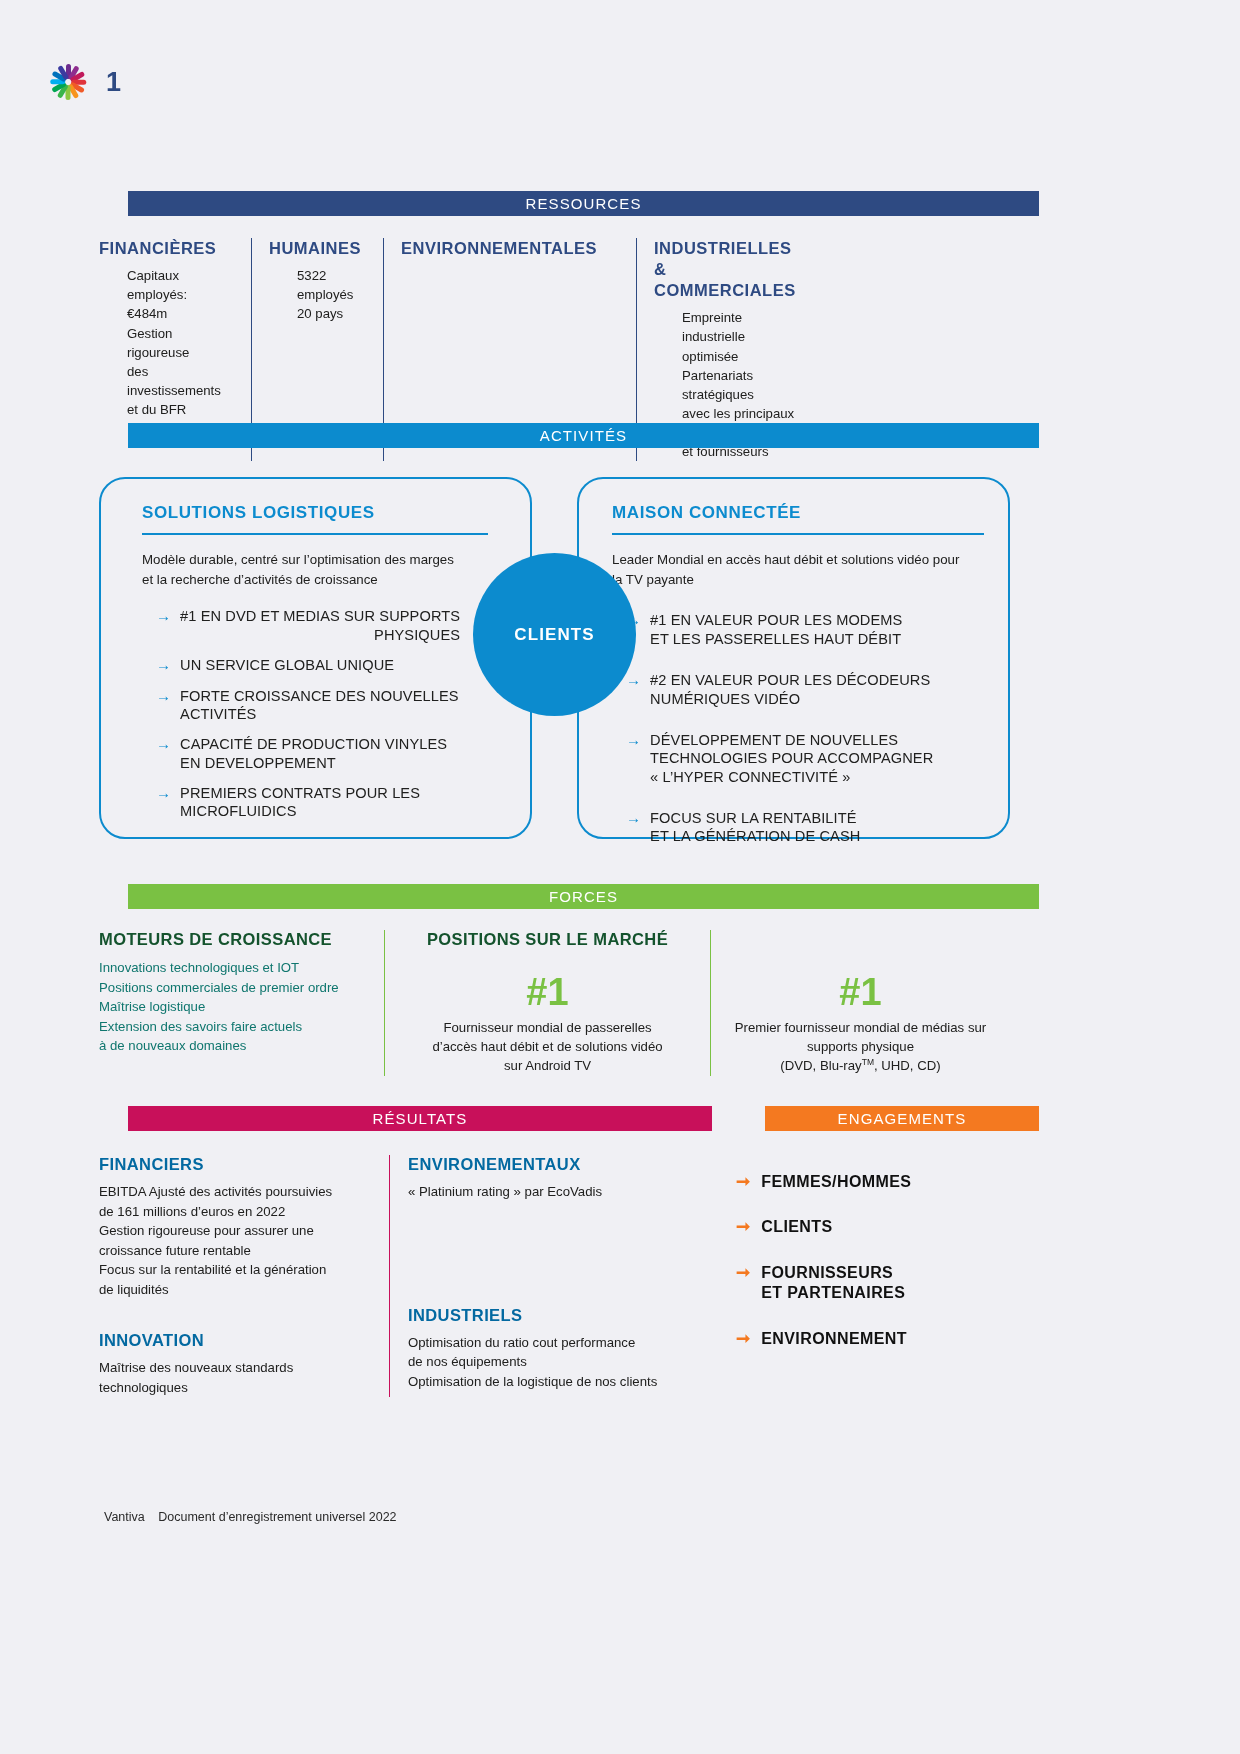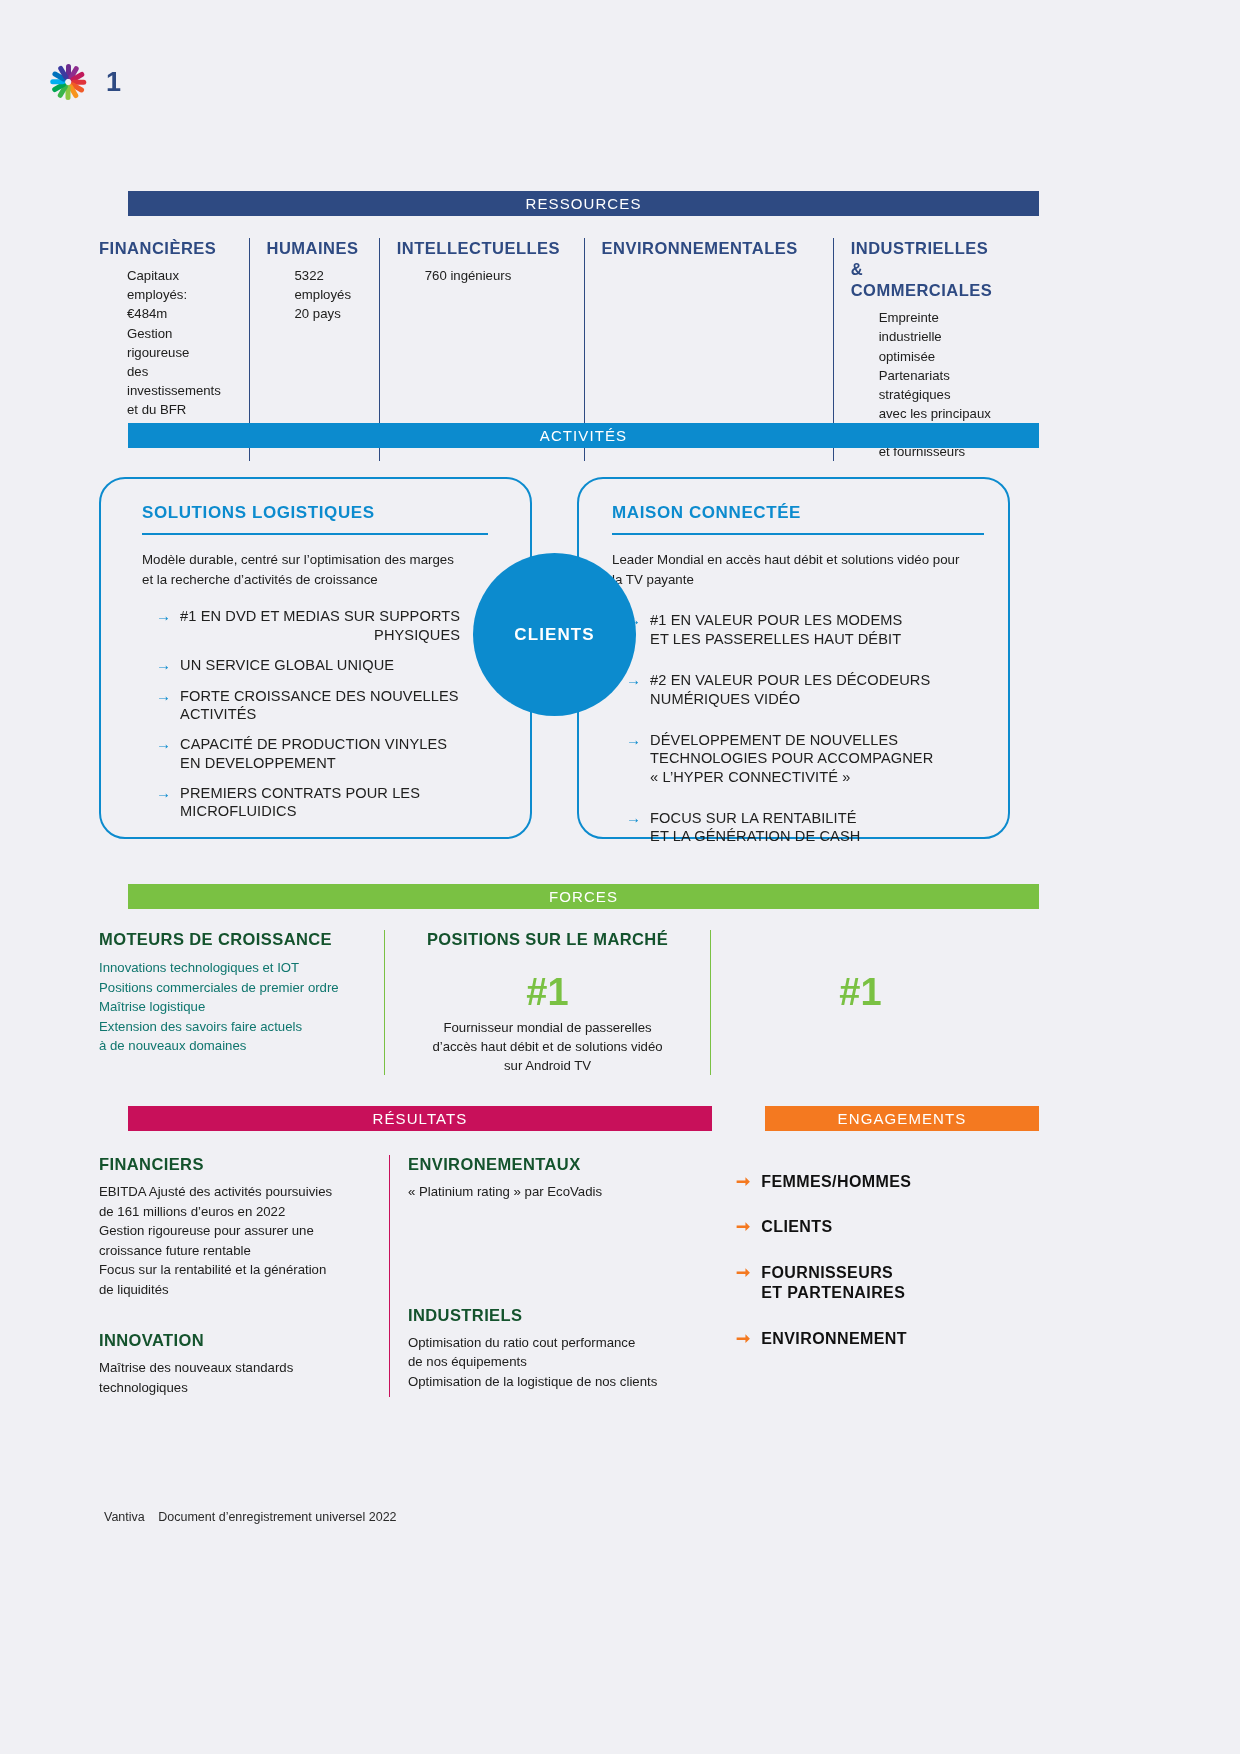--- a/index.html
+++ b/index.html
@@ -84,21 +84,21 @@
           margin: 22px 0 4px 0; }
   .f-cap { font-size: 13.2px; line-height: 1.45; color: #20201f; }
 
   
   #resultats-band { left: 99px; top: 1106px; width: 584px; }
   #engagements-band { left: 736px; top: 1106px; width: 274px; }
 
   .resu-wrap { position: absolute; left: 99px; top: 1155px; width: 584px; display: flex; }
   .r-col1 { width: 290px; padding-right: 18px; }
   .r-col2 { width: 294px; border-left: 1.4px solid #C8105A; padding-left: 18px; }
-  .r-title { color: #14532d; font-size: 16.5px; font-weight: bold; letter-spacing: .4px;
+  .r-title { color: #0369a1; font-size: 16.5px; font-weight: bold; letter-spacing: .4px;
              margin-bottom: 8px; }
   .resu-wrap p { font-size: 13.2px; line-height: 1.48; color: #20201f; }
   .gap-block { margin-top: 32px; }
   .gap-block2 { margin-top: 104px; }
 
   .eng-wrap { position: absolute; left: 736px; top: 1172px; width: 300px; }
   .eng-item { display: flex; gap: 11px; align-items: flex-start; margin-bottom: 25px; }
   .eng-arrow { color: #F47920; font-size: 17px; font-weight: bold; line-height: 1.18; }
   .eng-label { color: #111111; font-size: 16px; font-weight: bold; letter-spacing: .4px;
                line-height: 1.28; }
@@ -140,24 +140,20 @@
 €484m
 Gestion rigoureuse
 des investissements
 et du BFR</p>
     </div>
     <div class="res-col c-hum">
       <h3>HUMAINES</h3>
       <p style="white-space: pre-line;">5322 employés
 20 pays</p>
     </div>
-    <div class="res-col c-int">
-      <h3>INTELLECTUELLES</h3>
-      <p>760 ingénieurs</p>
-    </div>
     <div class="res-col c-env">
       <h3>ENVIRONNEMENTALES</h3>
     </div>
     <div class="res-col c-ind">
       <h3 style="white-space: pre-line;">INDUSTRIELLES &amp;
 COMMERCIALES</h3>
       <p style="white-space: pre-line;">Empreinte industrielle
 optimisée
 Partenariats stratégiques
 avec les principaux clients
@@ -250,20 +246,23 @@
     <div class="f-mid">
       <div class="f-title center">POSITIONS SUR LE MARCHÉ</div>
       <div class="big1">#1</div>
       <div class="f-cap" style="white-space: pre-line;">Fournisseur mondial de passerelles
 d’accès haut débit et de solutions vidéo
 sur Android TV</div>
     </div>
     <div class="f-right">
       <div class="f-title center" style="visibility:hidden">&nbsp;</div>
       <div class="big1">#1</div>
+      <div class="f-cap" style="white-space: pre-line;">Premier fournisseur mondial de médias sur
+supports physique
+(DVD, Blu-ray<sup class="tm">TM</sup>, UHD, CD)</div>
     </div>
   </div>
 
   <div class="band band-resu" id="resultats-band">RÉSULTATS</div>
   <div class="resu-wrap">
     <div class="r-col1">
       <div class="r-title">FINANCIERS</div>
       <p style="white-space: pre-line;">EBITDA Ajusté des activités poursuivies
 de 161 millions d’euros en 2022
 Gestion rigoureuse pour assurer une

